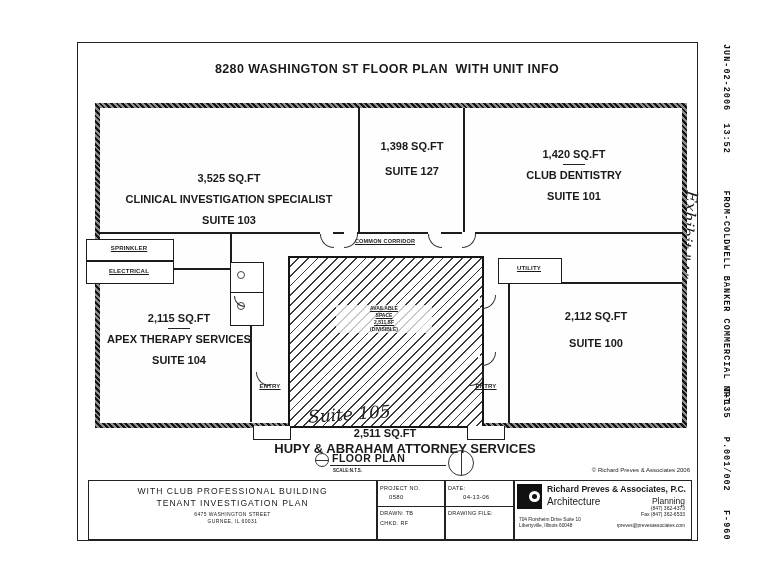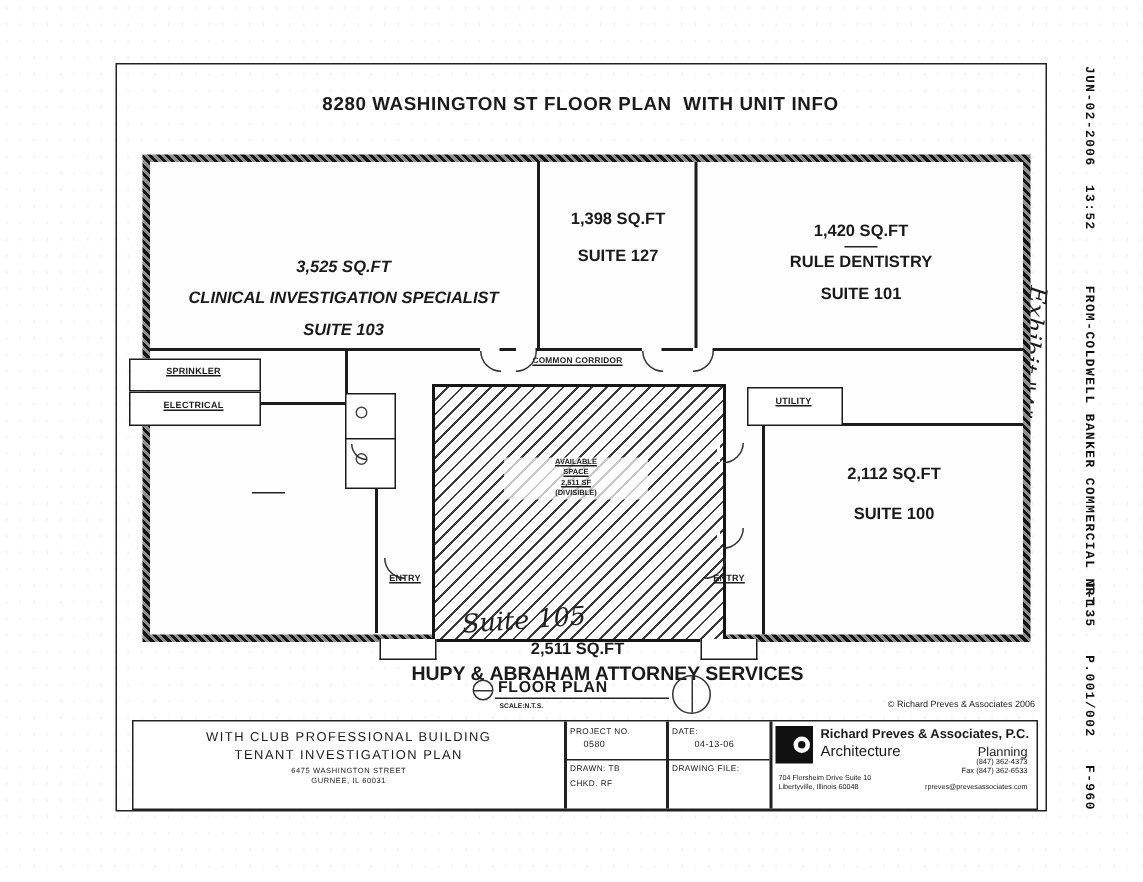--- a/index.html
+++ b/index.html
@@ -132,35 +132,40 @@
   <div class="arc" style="left:482px;top:352px;transform:rotate(-90deg);"></div>
   <div class="arc" style="left:234px;top:296px;width:10px;height:10px;"></div>
   <div class="arc" style="left:256px;top:372px;"></div>
   <div class="arc" style="left:470px;top:372px;transform:scaleX(-1);"></div>
 
   <div class="tiny" style="left:250px;top:383px;width:40px;">ENTRY</div>
   <div class="tiny" style="left:466px;top:383px;width:40px;">ENTRY</div>
   <div class="box" style="left:253px;top:426px;width:36px;height:13px;border-top:none;"></div>
   <div class="box" style="left:467px;top:426px;width:36px;height:13px;border-top:none;"></div>
 
-  <div class="suite" style="left:100px;top:172px;width:258px;font-style:italic;">
+  <div class="suite" style="left:100px;top:172px;width:258px;">
     <div class="l1">3,525 SQ.FT</div>
     <div class="l2">CLINICAL INVESTIGATION SPECIALIST</div>
     <div class="l3">SUITE 103</div>
   </div>
   <div class="suite" style="left:362px;top:140px;width:100px;">
     <div class="l1">1,398 SQ.FT</div>
     <div class="l3" style="margin-top:13px;">SUITE 127</div>
   </div>
   <div class="suite" style="left:467px;top:148px;width:214px;">
     <div class="l1">1,420 SQ.FT</div>
-    <div class="l2">RULE DENTISTRY</div>
+    <div class="l2">CLUB DENTISTRY</div>
     <div class="l3">SUITE 101</div>
   </div>
   <div class="uline" style="left:563px;top:164px;width:22px;"></div>
+  <div class="suite" style="left:95px;top:312px;width:168px;">
+    <div class="l1">2,115 SQ.FT</div>
+    <div class="l2">APEX THERAPY SERVICES</div>
+    <div class="l3">SUITE 104</div>
+  </div>
   <div class="uline" style="left:168px;top:328px;width:22px;"></div>
   <div class="suite" style="left:520px;top:310px;width:152px;">
     <div class="l1">2,112 SQ.FT</div>
     <div class="l3" style="margin-top:15px;">SUITE 100</div>
   </div>
 
   <div class="hand" style="left:308px;top:404px;font-size:17px;transform:rotate(-4deg);">Suite 105</div>
   <div class="cap-sqft">2,511 SQ.FT</div>
   <div class="cap-tenant">HUPY &amp; ABRAHAM ATTORNEY SERVICES</div>
   <div class="refsym"></div>

